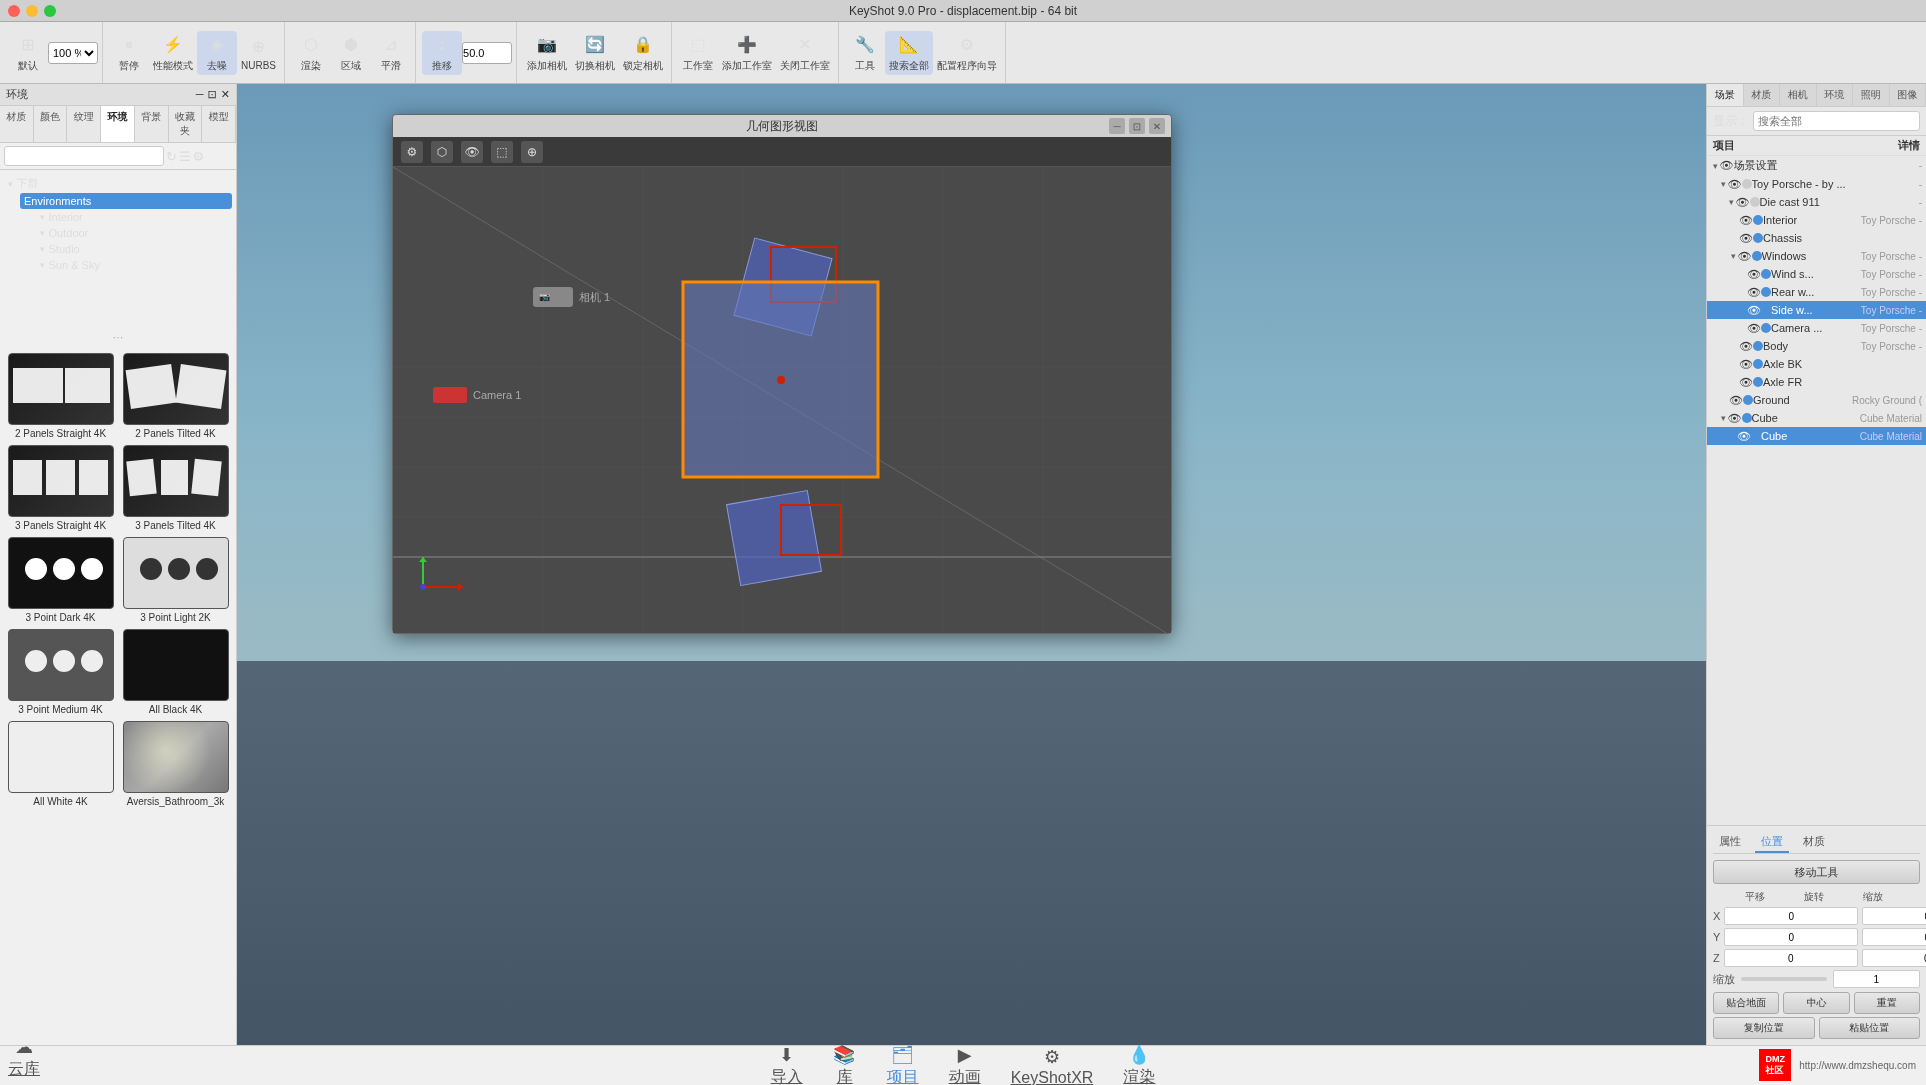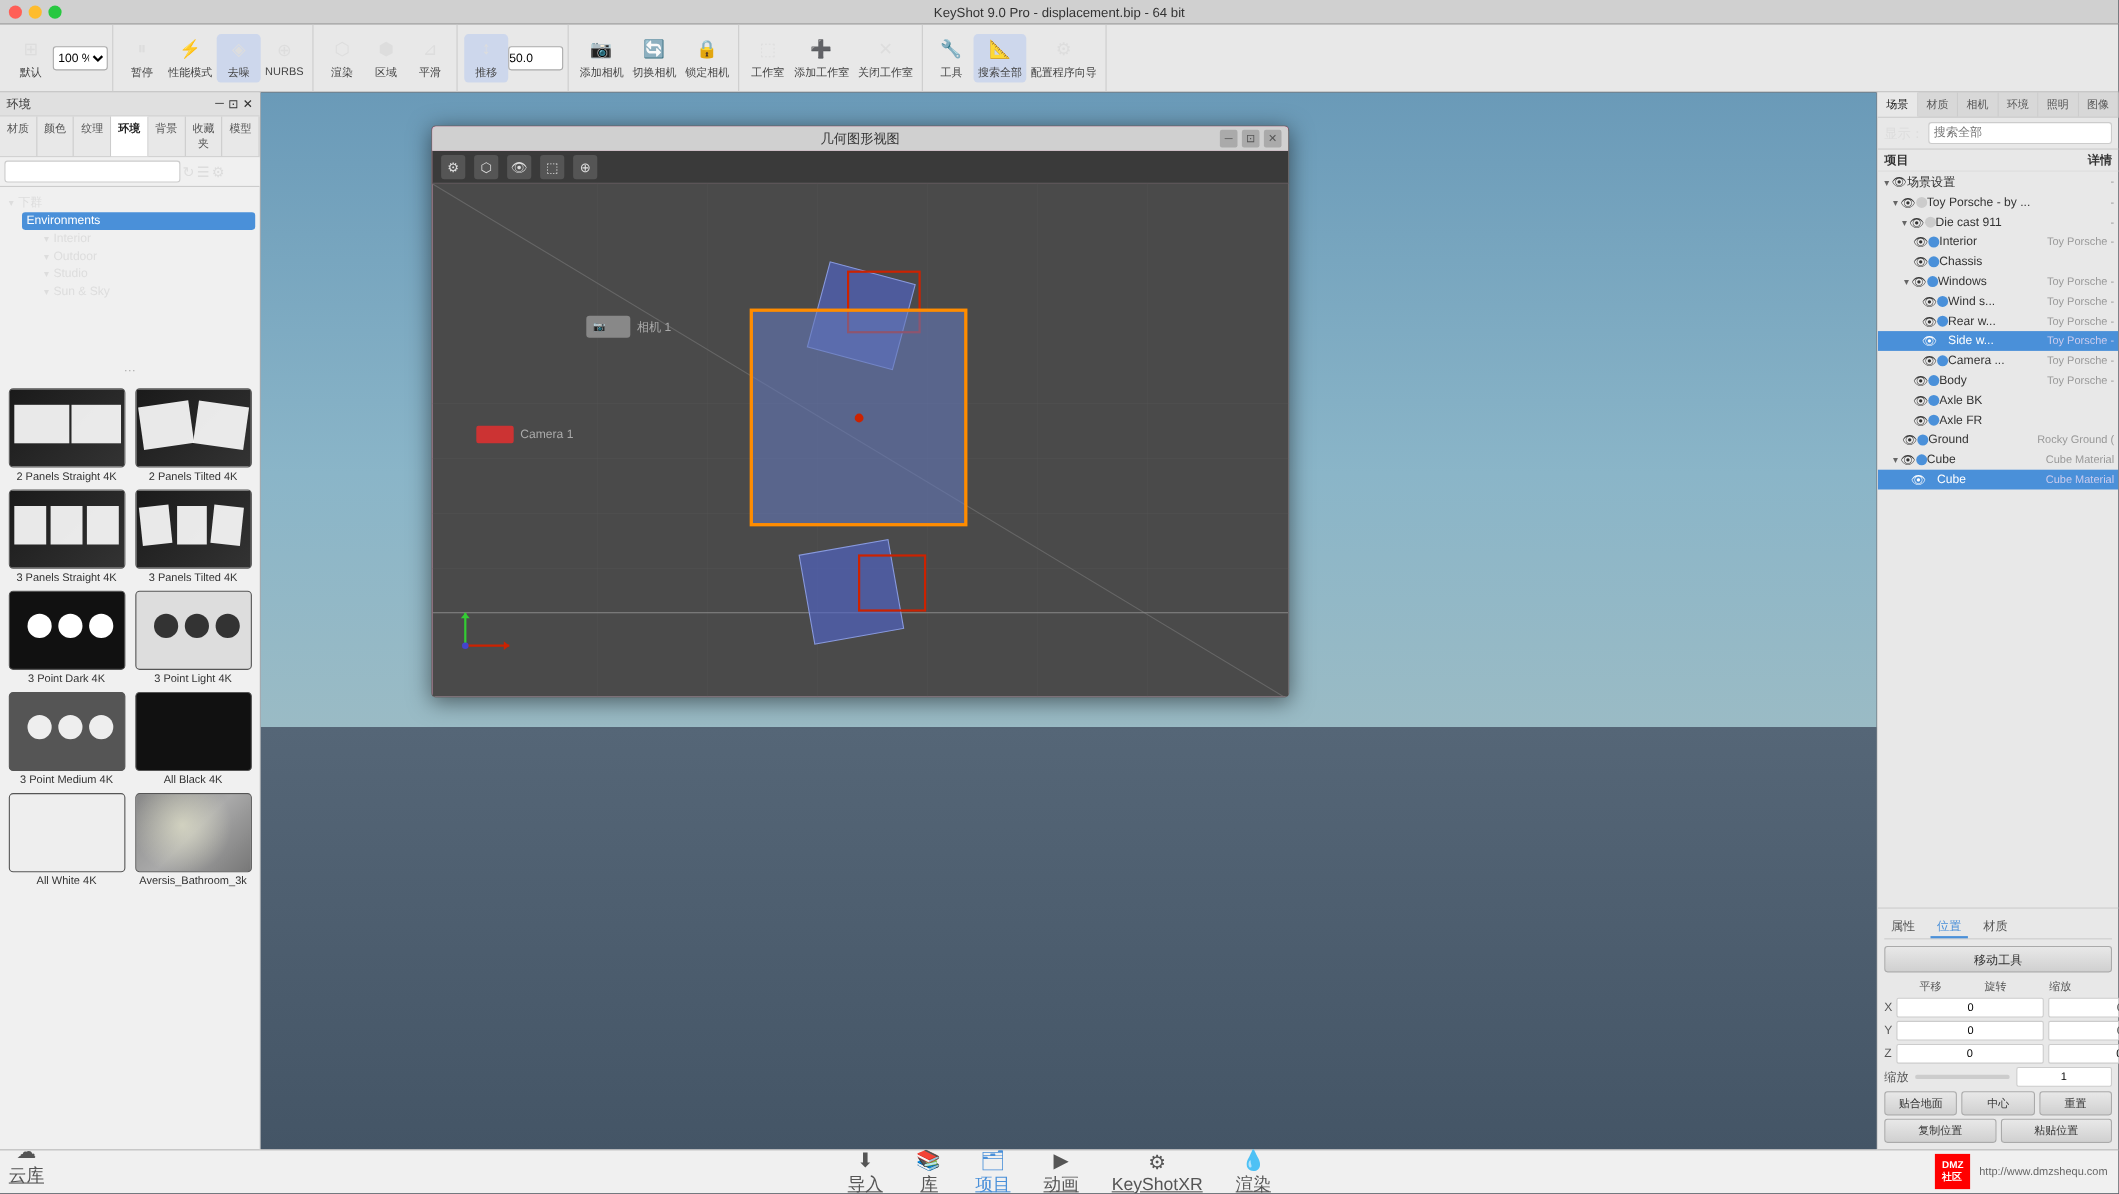--- a/index.html
+++ b/index.html
@@ -357,21 +357,21 @@
           </div>
           <div class="env-thumb-label">3 Point Dark 4K</div>
         </div>
 
         <div class="env-thumb">
           <div class="thumb-box" style="background:#ddd;">
             <div class="dot" style="width:22px;height:22px;top:20px;left:16px;background:#333;"></div>
             <div class="dot" style="width:22px;height:22px;top:20px;left:44px;background:#333;"></div>
             <div class="dot" style="width:22px;height:22px;top:20px;left:72px;background:#333;"></div>
           </div>
-          <div class="env-thumb-label">3 Point Light 4K</div>
+          <div class="env-thumb-label">3 Point Light 2K</div>
         </div>
 
         <div class="env-thumb">
           <div class="thumb-box" style="background:#555;">
             <div class="dot" style="width:22px;height:22px;top:20px;left:16px;background:#eee;"></div>
             <div class="dot" style="width:22px;height:22px;top:20px;left:44px;background:#eee;"></div>
             <div class="dot" style="width:22px;height:22px;top:20px;left:72px;background:#eee;"></div>
           </div>
           <div class="env-thumb-label">3 Point Medium 4K</div>
         </div>

